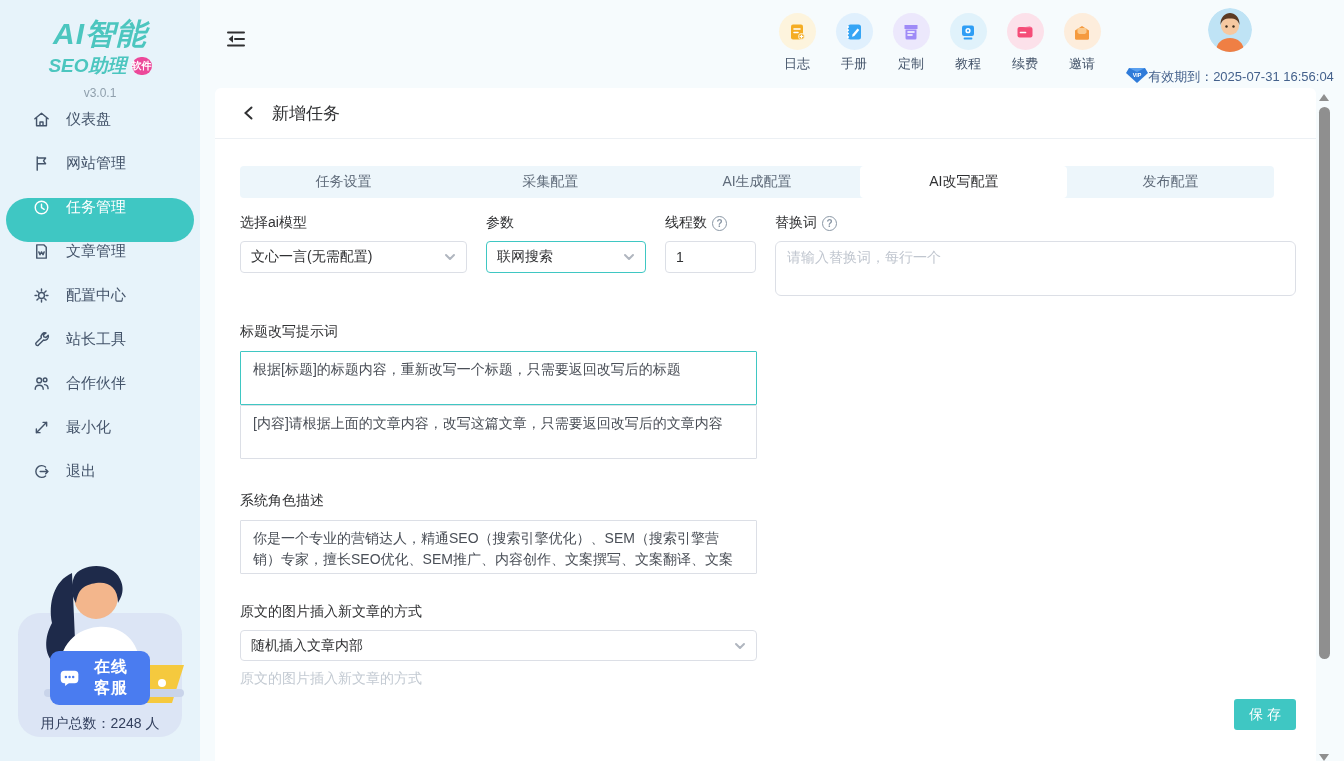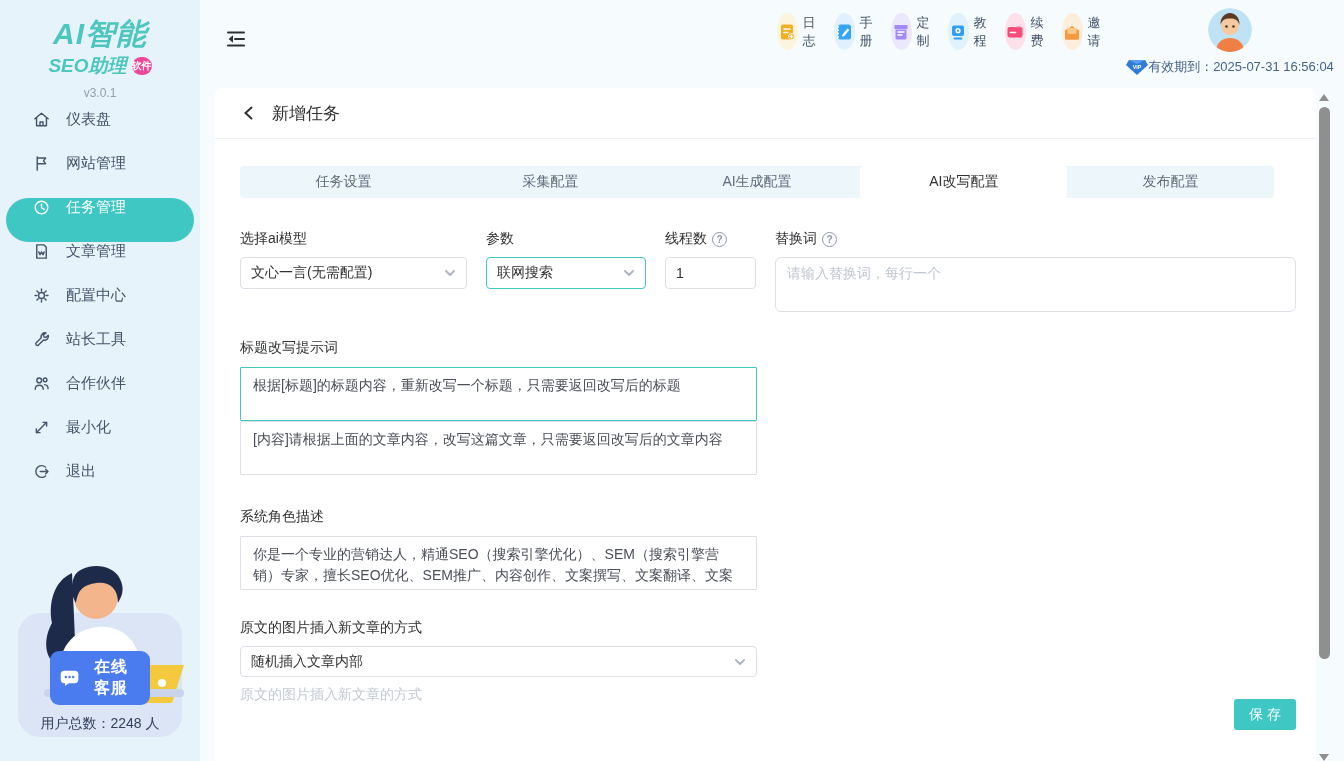--- a/index.html
+++ b/index.html
@@ -31,43 +31,43 @@
     font-family:inherit; letter-spacing:1px; }
   .service-btn svg { width:26px; height:22px; }
   .user-total { position:absolute; bottom:22px; width:100%; text-align:center; font-size:14px; color:#33405e; }
   
   .main { flex:1; display:flex; flex-direction:column; position:relative; }
   .topbar { height:88px; display:flex; align-items:flex-start; flex-shrink:0; }
   .fold-btn { margin:28px 0 0 25px; cursor:pointer; width:22px; height:22px; }
   .fold-btn svg { width:22px; height:22px; stroke:#303133; stroke-width:2; fill:#303133; stroke-linecap:round; }
   .topbar-spacer { flex:1; }
   .quick-links { display:flex; gap:17px; margin-top:13px; }
-  .quick-link { width:40px; display:flex; align-items:center; gap:5px; cursor:pointer; }
+  .quick-link { width:40px; display:flex; flex-direction:column; align-items:center; gap:5px; cursor:pointer; }
   .ql-circle { width:37px; height:37px; border-radius:50%; display:flex; align-items:center; justify-content:center; }
   .ql-label { font-size:13px; color:#44546a; }
   .ql-log { background:#fdf4dd; } .ql-manual { background:#e0f0fd; } .ql-custom { background:#ece8fc; }
   .ql-tutorial { background:#e0f2fb; } .ql-renew { background:#fce1ea; } .ql-invite { background:#fdeddc; }
   .user-block { width:228px; display:flex; flex-direction:column; align-items:center; margin:8px 0 0 14px; }
   .avatar { width:44px; height:44px; border-radius:50%; overflow:hidden; cursor:pointer; }
-  .vip-row { display:flex; align-items:center; gap:0; margin-top:6px; }
+  .vip-row { display:flex; gap:0; margin-top:16px; }
   .vip-row svg { width:22px; height:15px; }
   .expiry { font-size:13px; color:#44618c; }
   
   .content-row { flex:1; display:flex; padding-left:15px; min-height:0; }
   .card { flex:1; background:#fff; border-radius:6px 6px 0 0; padding:0 20px 0 25px; position:relative; min-width:0; }
   .card-header { height:50px; display:flex; align-items:center; gap:14px; }
   .back-icon { width:18px; height:18px; cursor:pointer; }
   .back-icon svg { width:18px; height:18px; stroke:#303133; stroke-width:2; fill:none; stroke-linecap:round; }
   .page-title { font-size:17px; font-weight:500; color:#303133; }
   .card-divider { border-bottom:1px solid #ecf0f4; margin:0 -20px 0 -25px; }
   .tabs { margin:27px 22px 0 0; height:32px; display:flex; background:#edf6fb; border-radius:4px; }
   .tab { flex:1; display:flex; align-items:center; justify-content:center; font-size:14px; color:#5f6b7a; cursor:pointer; border-radius:4px; }
   .tab.active { background:#fff; color:#303133; }
   
-  .form { margin-top:32px; }
+  .form { margin-top:16px; }
   .row1 { display:flex; gap:19px; }
   .f-label { font-size:14px; color:#303133; margin-bottom:9px; display:flex; align-items:center; gap:5px; height:18px; }
   .help-icon { width:15px; height:15px; border:1px solid #8a97a5; border-radius:50%; color:#8a97a5;
     font-size:10px; display:inline-flex; align-items:center; justify-content:center; cursor:pointer; font-weight:700; }
   .select, .num-input { height:32px; border:1px solid #dcdfe6; border-radius:4px; background:#fff;
     display:flex; align-items:center; justify-content:space-between; padding:0 10px; font-size:14px; color:#303133; cursor:pointer; }
   .select svg { width:12px; height:12px; stroke:#b0b6bf; stroke-width:2; fill:none; stroke-linecap:round; stroke-linejoin:round; }
   .select.teal { border-color:#3fc7c3; }
   .num-input input { border:none; outline:none; width:100%; font-size:14px; color:#303133; font-family:inherit; background:transparent; }
   .w-model { width:227px; } .w-param { width:160px; } .w-threads { width:91px; }

